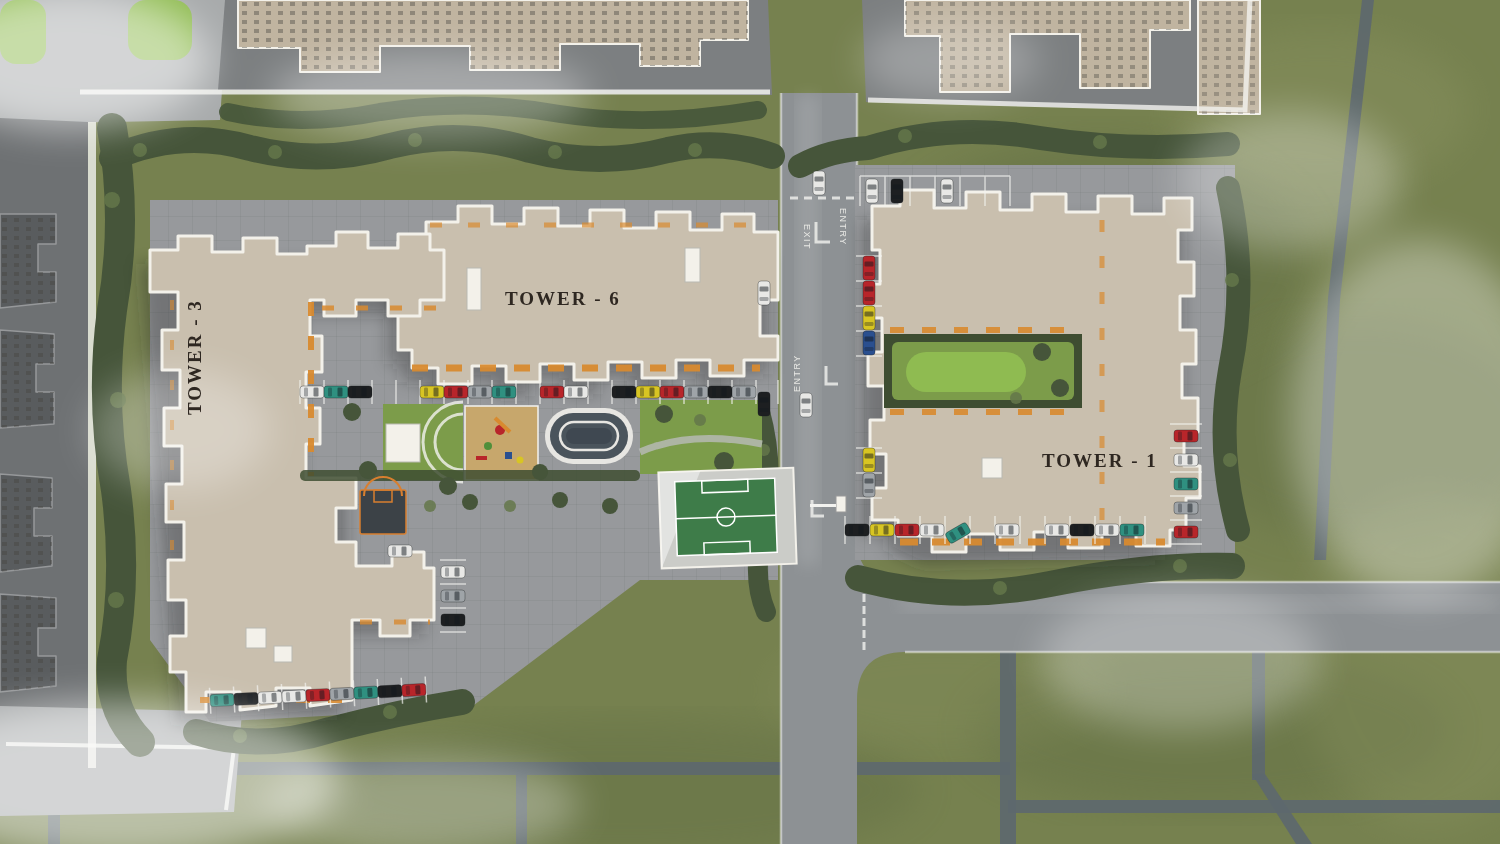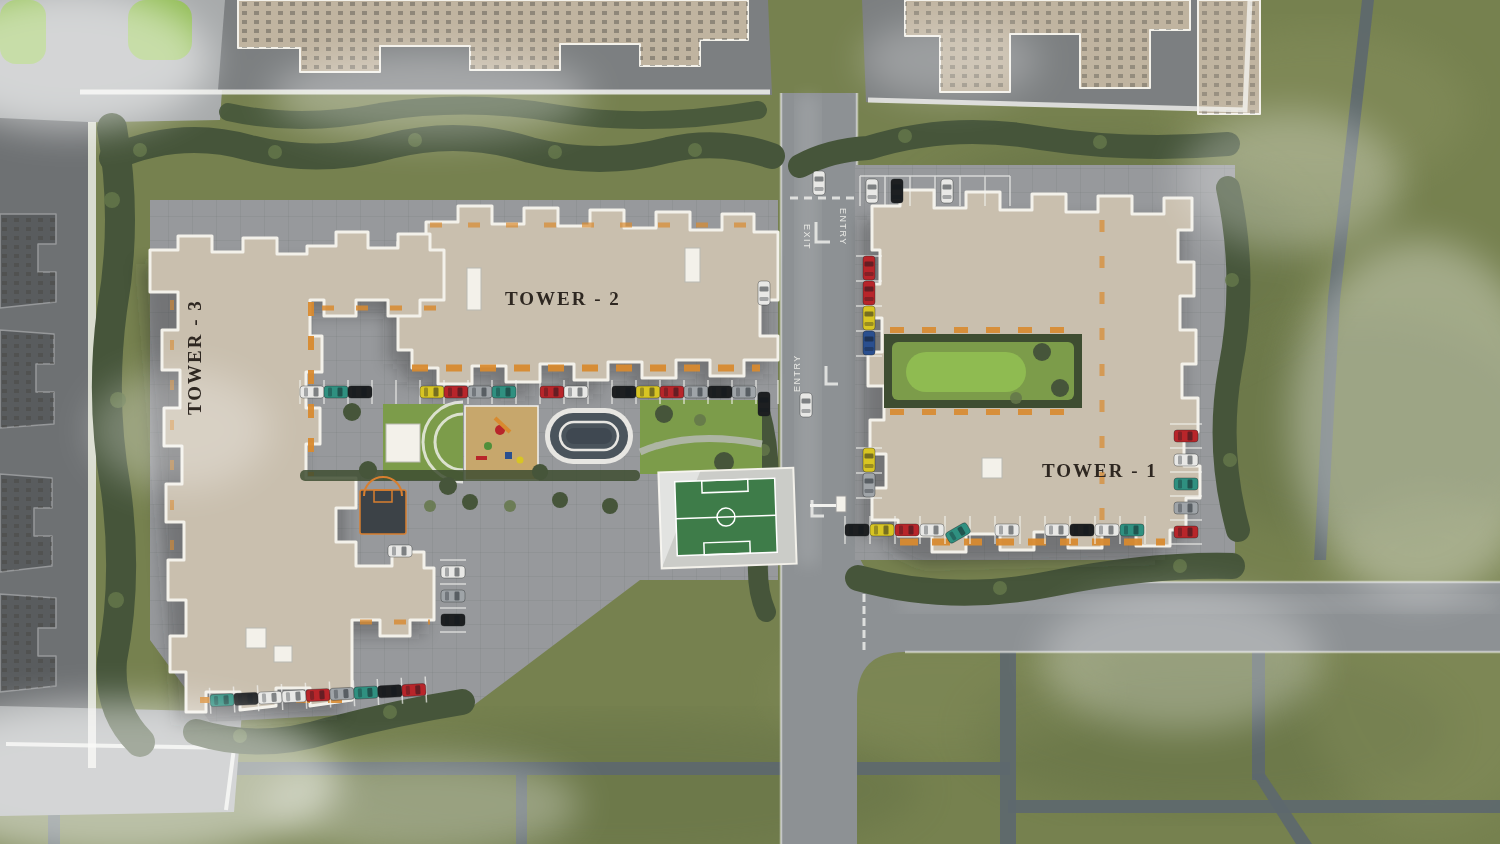--- a/index.html
+++ b/index.html
@@ -379,20 +379,20 @@
     <ellipse class="haze" cx="180" cy="430" rx="90" ry="60" opacity=".28"></ellipse>
     <ellipse class="haze" cx="120" cy="780" rx="220" ry="80" opacity=".5"></ellipse>
     <ellipse class="haze" cx="420" cy="805" rx="160" ry="50" opacity=".3"></ellipse>
     <ellipse class="haze" cx="1290" cy="180" rx="110" ry="70" opacity=".28"></ellipse>
     <ellipse class="haze" cx="1420" cy="420" rx="130" ry="180" opacity=".33"></ellipse>
     <ellipse class="haze" cx="1180" cy="660" rx="140" ry="70" opacity=".28"></ellipse>
     <ellipse class="haze" cx="950" cy="60" rx="90" ry="40" opacity=".25"></ellipse>
   </g>
 </svg>
 
-<div class="map-label" style="left:505px;top:288px;">TOWER - 2</div>
-<div class="map-label" style="left:1042px;top:450px;margin-top:10px;">TOWER - 1</div>
+<div class="map-label" style="left:505px;top:288px;">TOWER - 6</div>
+<div class="map-label" style="left:1042px;top:450px;">TOWER - 1</div>
 <div class="map-label vertical" style="left:143px;top:352px;width:104px;text-align:center;">TOWER - 3</div>
 
 <div class="road-label rot90" style="left:848px;top:208px;">ENTRY</div>
 <div class="road-label rot90" style="left:812px;top:224px;">EXIT</div>
 <div class="road-label rotm90" style="left:792px;top:392px;">ENTRY</div>
 </div>
 
 </body></html>

